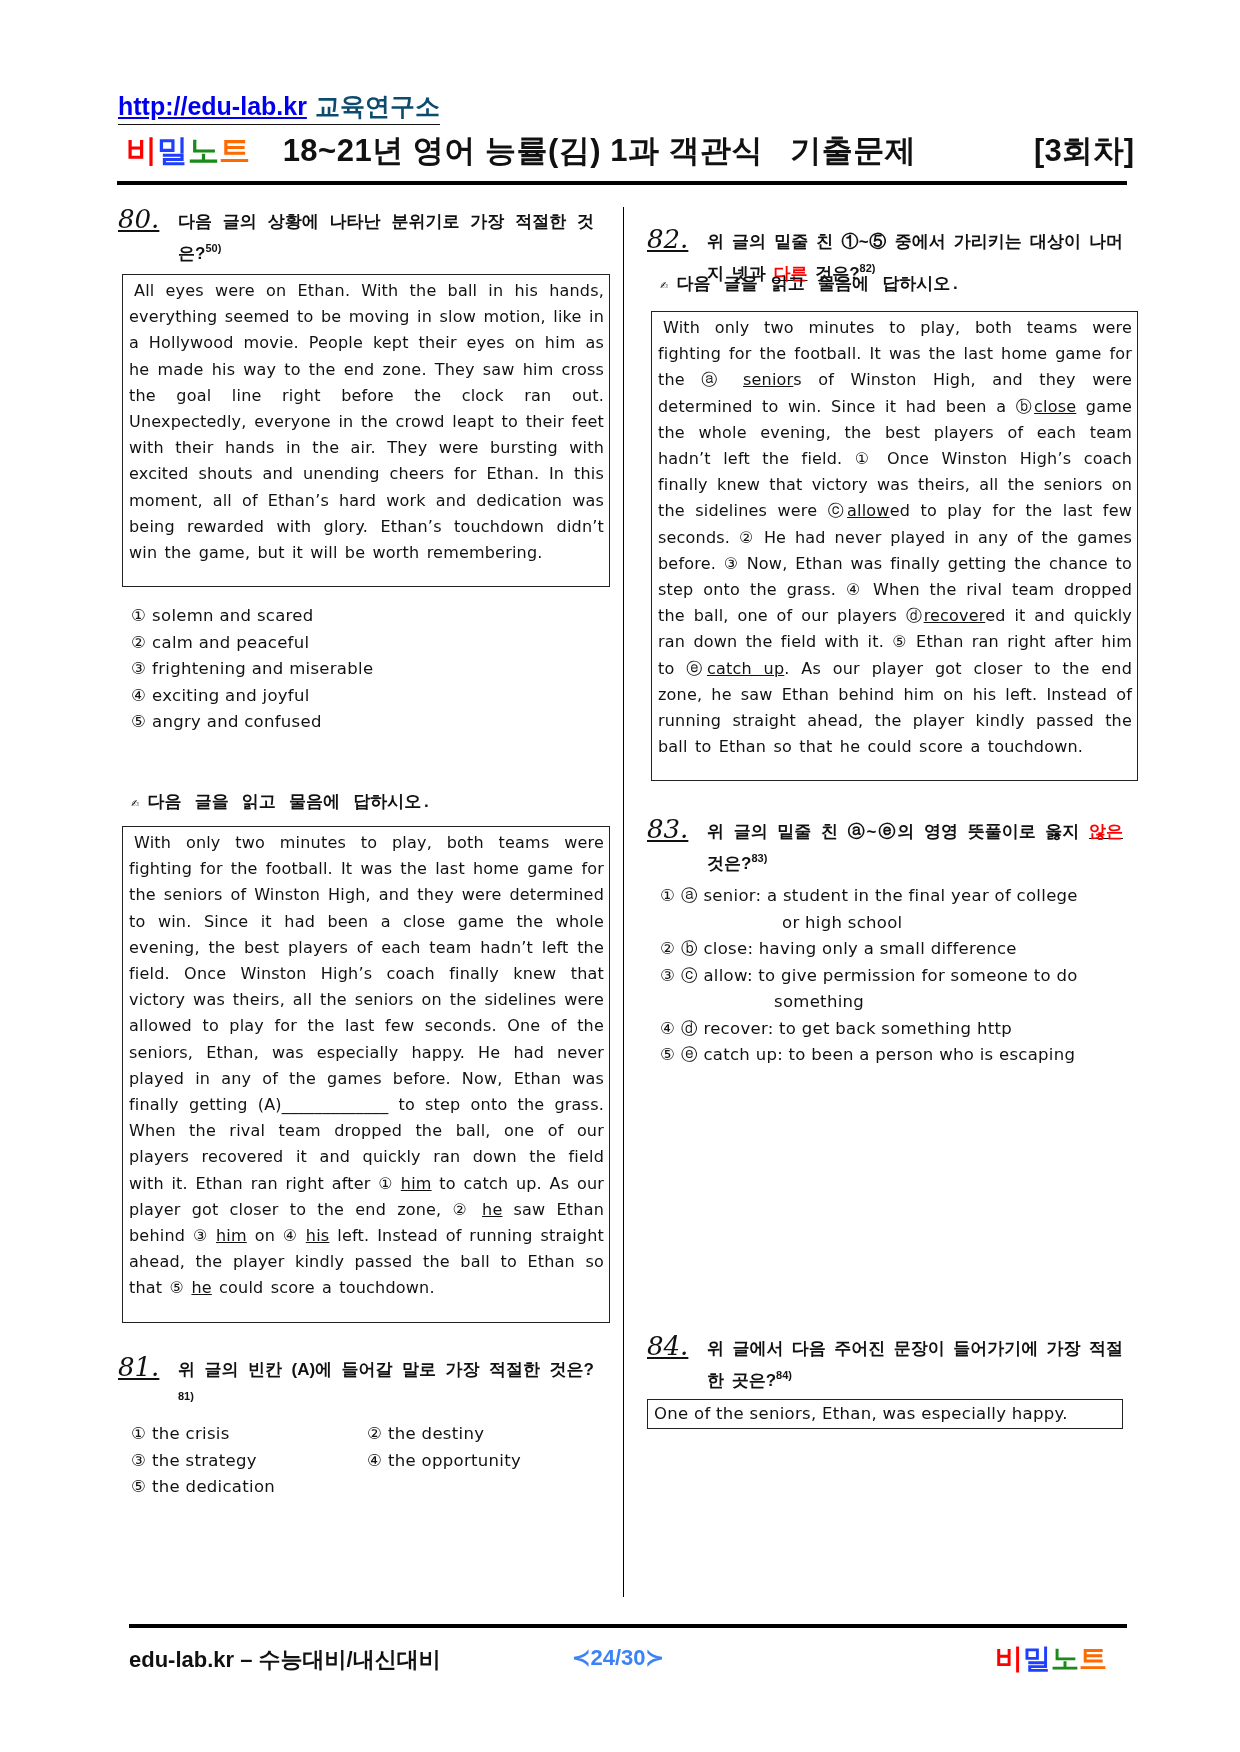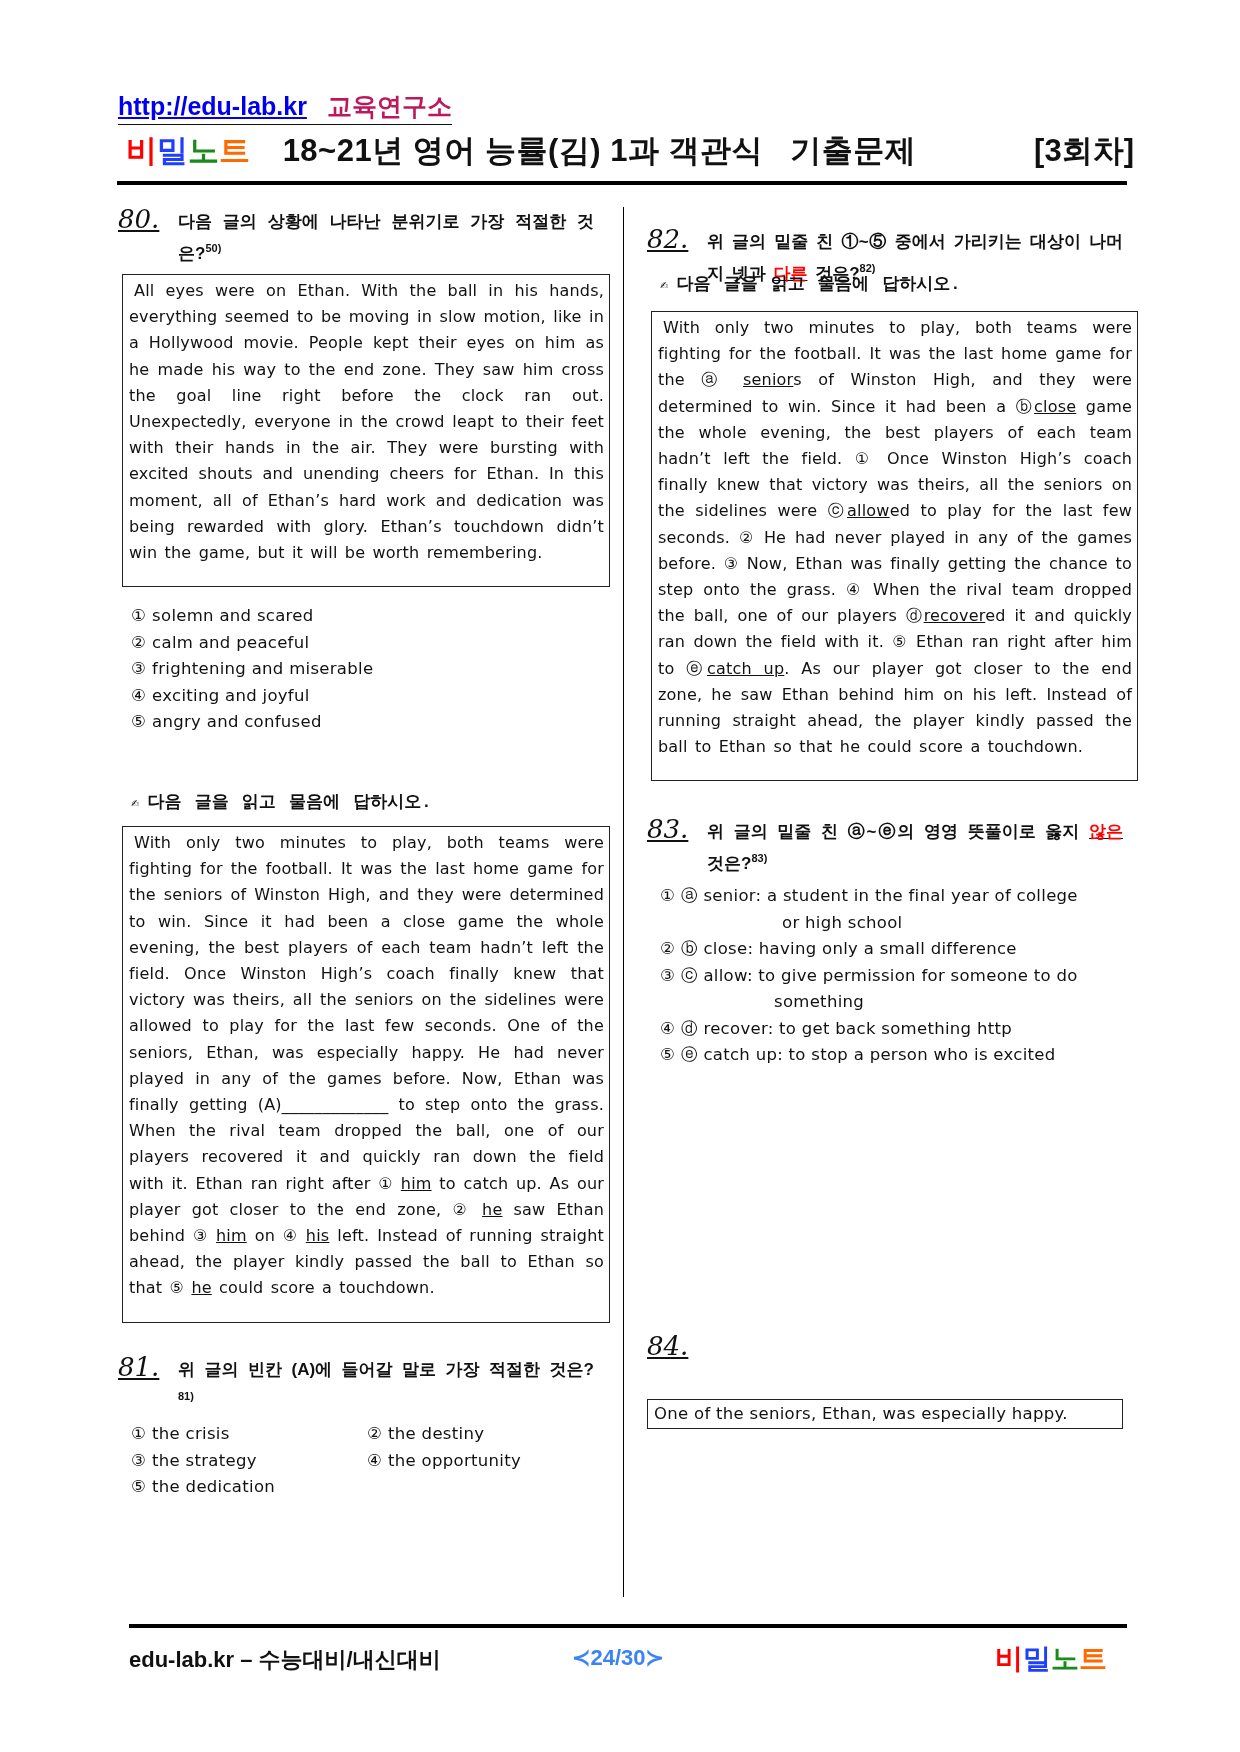--- a/index.html
+++ b/index.html
@@ -2,21 +2,21 @@
 <html><head>
 <meta charset="utf-8">
 <style>
   html, body { margin: 0; padding: 0; background: #fff; }
   body { width: 1240px; height: 1752px; position: relative; font-family: "DejaVu Sans", sans-serif; color: #111; overflow: hidden; }
   .abs { position: absolute; }
 
   
   .hdr-url-line { left: 118px; top: 90px; font-family: "Liberation Sans", sans-serif; font-weight: bold; font-size: 25px; white-space: nowrap; border-bottom: 1.5px solid #111; padding-bottom: 1px; }
   .hdr-url { color: #0000ee; text-decoration: underline; }
-  .hdr-org { color: #be185d; margin-left: 20px; }
+  .hdr-org { color: #0c4a6e; margin-left: 8px; }
   .hdr-title { left: 126px; top: 130px; width: 1008px; font-family: "Liberation Sans", sans-serif; font-weight: bold; font-size: 31px; white-space: nowrap; }
   .brand span { font-weight: bold; }
   .b1 { color: #ff0000; } .b2 { color: #1f3fff; } .b3 { color: #1a8a1a; } .b4 { color: #ff6a00; }
   .hdr-title .t { margin-left: 24px; letter-spacing: 0.5px; }
   .hdr-title .round { position: absolute; right: 0; top: 0; }
   .top-rule { left: 117px; top: 181px; width: 1010px; height: 4px; background: #000; }
   .col-divider { left: 623px; top: 207px; width: 1px; height: 1390px; background: #000; }
 
   
   .qnum { font-family: "DejaVu Serif", serif; font-style: italic; font-size: 26px; position: absolute; left: 0; top: -4px; text-decoration: underline; }
@@ -108,24 +108,25 @@
 
 <div class="q" style="left:647px; top:818px; width:476px;">
   <span class="qnum">83.</span>
   <div class="qtext"><span>위 글의 밑줄 친 ⓐ~ⓔ의 영영 뜻풀이로 옳지 </span><span class="red-u">않은</span><span> 것은?</span><sup>83)</sup></div>
 </div>
 <div class="opts" style="left:660px; top:883px;">
   <div class="opt"><span class="n">①</span><span>ⓐ senior: a student in the final year of college</span><span class="indent">or high school</span></div>
   <div class="opt"><span class="n">②</span><span>ⓑ close: having only a small difference</span></div>
   <div class="opt"><span class="n">③</span><span>ⓒ allow: to give permission for someone to do</span><span class="indent" style="padding-left:114px">something</span></div>
   <div class="opt"><span class="n">④</span><span>ⓓ recover: to get back something http</span></div>
-  <div class="opt"><span class="n">⑤</span><span>ⓔ catch up: to stop a person who is excited</span></div>
+  <div class="opt"><span class="n">⑤</span><span>ⓔ catch up: to been a person who is escaping</span></div>
 </div>
 
 <div class="q" style="left:647px; top:1335px; width:476px;">
   <span class="qnum">84.</span>
+  <div class="qtext"><span>위 글에서 다음 주어진 문장이 들어가기에 가장 적절한 곳은?</span><sup>84)</sup></div>
 </div>
 <div class="given" style="left:647px; top:1399px; width:462px;">One of the seniors, Ethan, was especially happy.</div>
 
 <div class="abs foot-rule"></div>
 <div class="abs foot-left">edu-lab.kr – 수능대비/내신대비</div>
 <div class="abs foot-page">≺24/30≻</div>
 <div class="abs foot-brand brand"><span class="b1">비</span><span class="b2">밀</span><span class="b3">노</span><span class="b4">트</span></div>
 
 </body></html>

